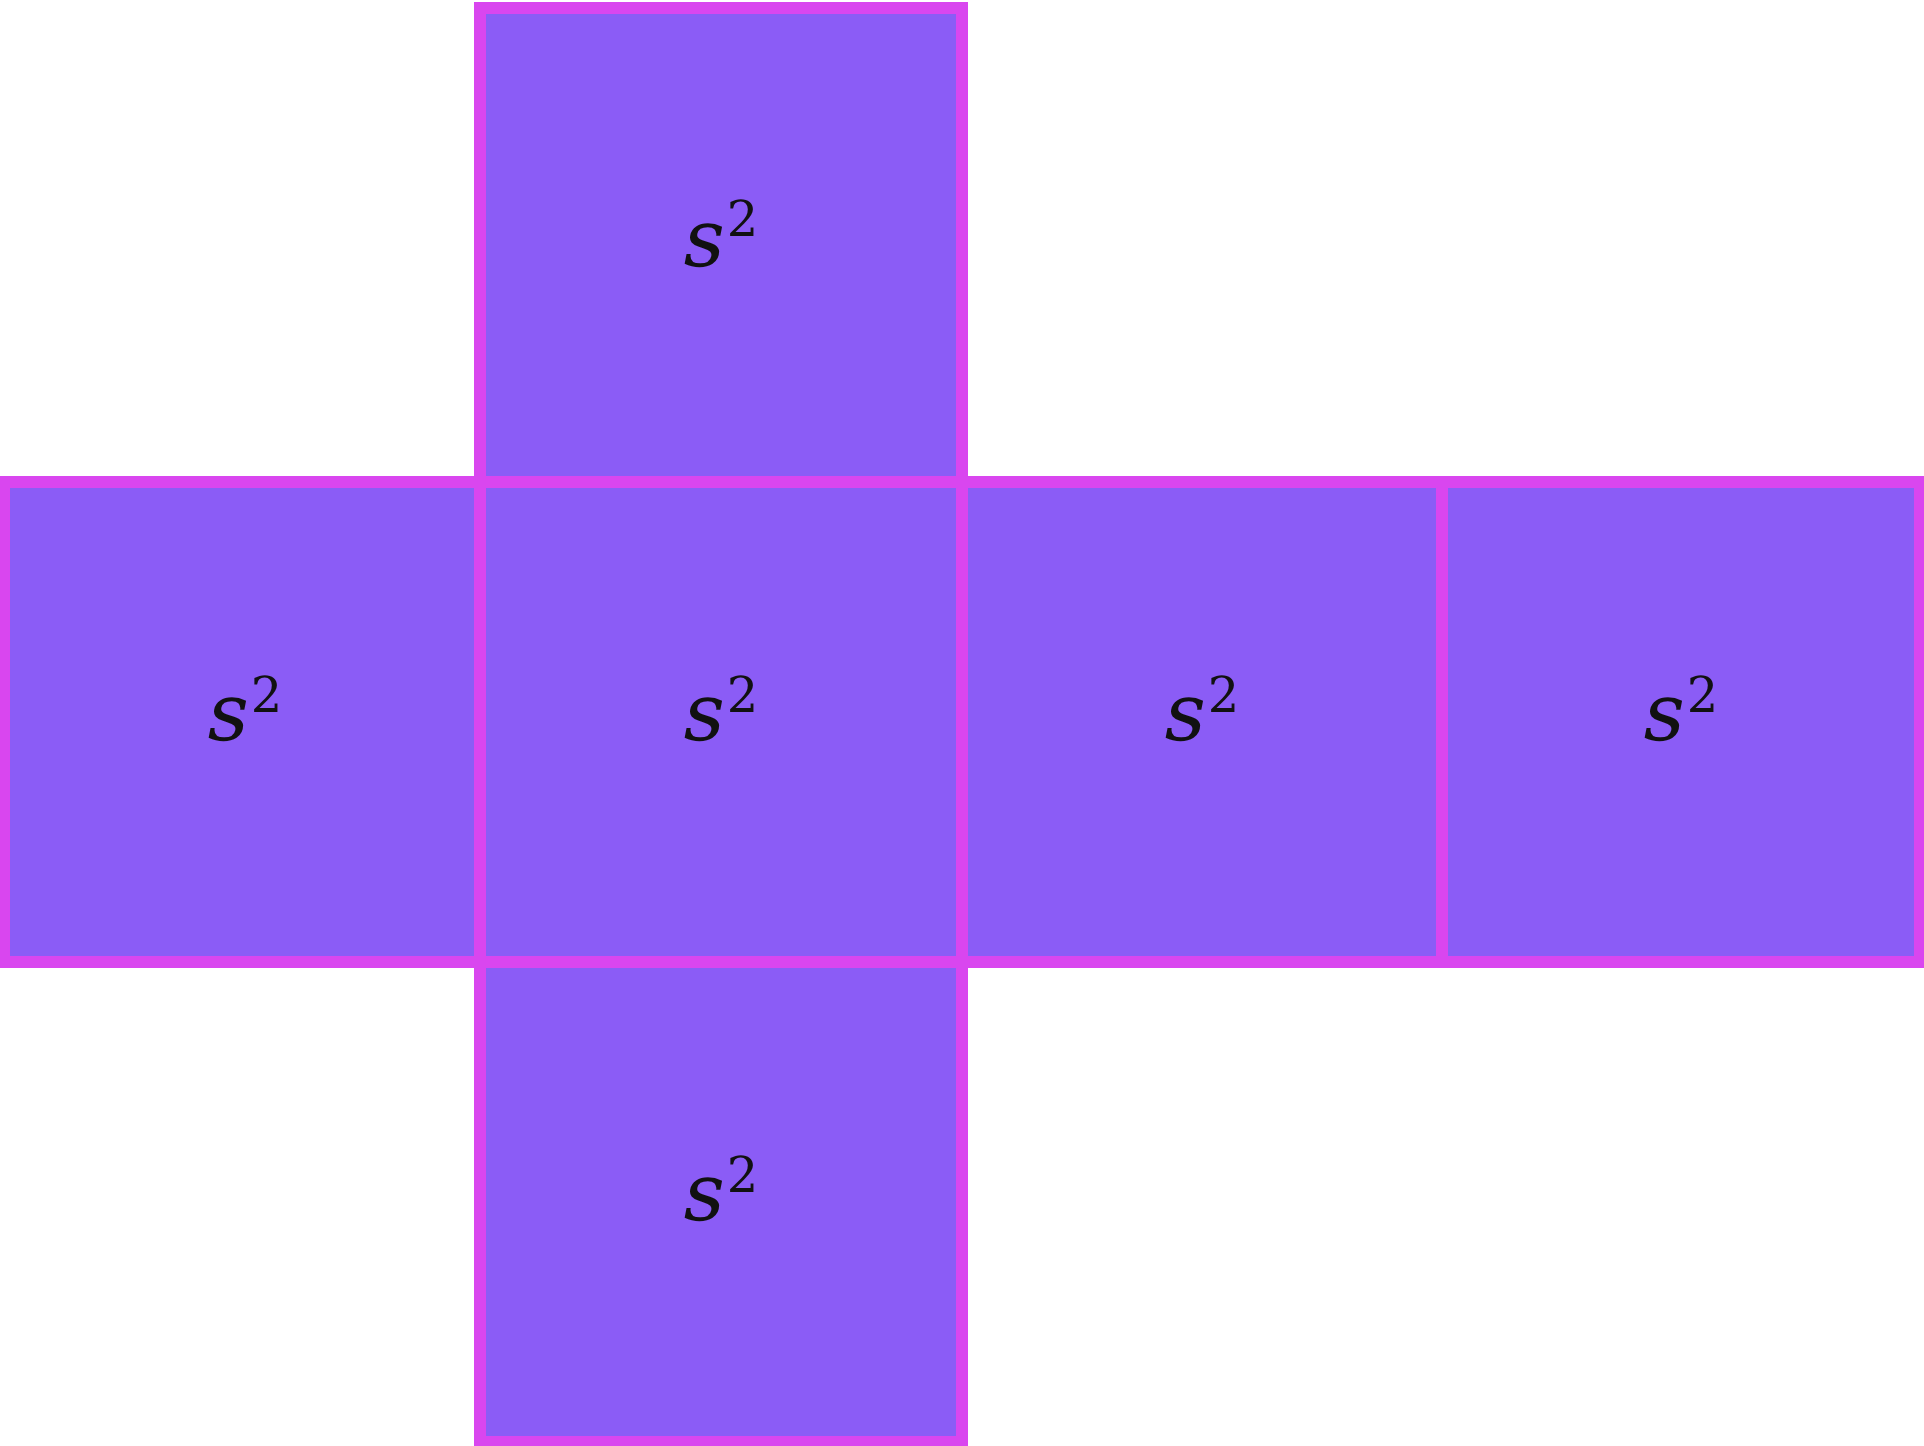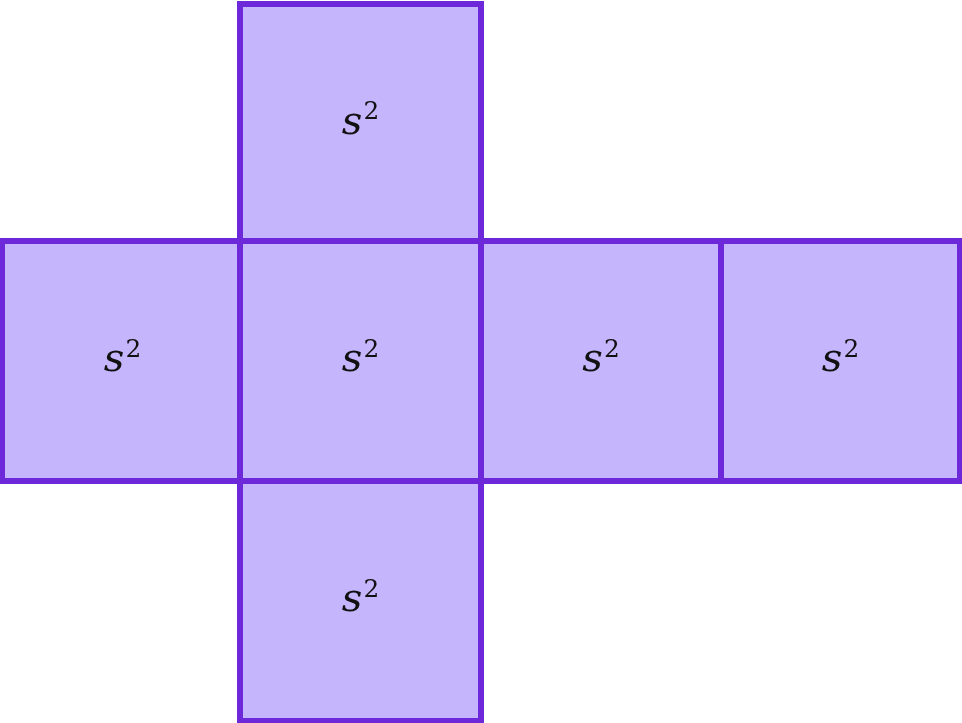--- a/index.html
+++ b/index.html
@@ -14,22 +14,22 @@
   #canvas {
     position: relative;
     width: 962px;
     height: 723px;
     background: #ffffff;
     overflow: hidden;
   }
   .face {
     position: absolute;
     box-sizing: border-box;
-    background: #c4b5fd;
-    border: 6px solid #6d28d9;
+    background: #8b5cf6;
+    border: 6px solid #d946ef;
     display: flex;
     align-items: center;
     justify-content: center;
   }
   
   #face-top    { left: 237px; top: 1px;   width: 247px; height: 245px; }
   
   #face-left   { left: -1px;  top: 238px; width: 247px; height: 246px; }
   #face-center { left: 237px; top: 238px; width: 247px; height: 246px; }
   #face-right  { left: 478px; top: 238px; width: 246px; height: 246px; }

